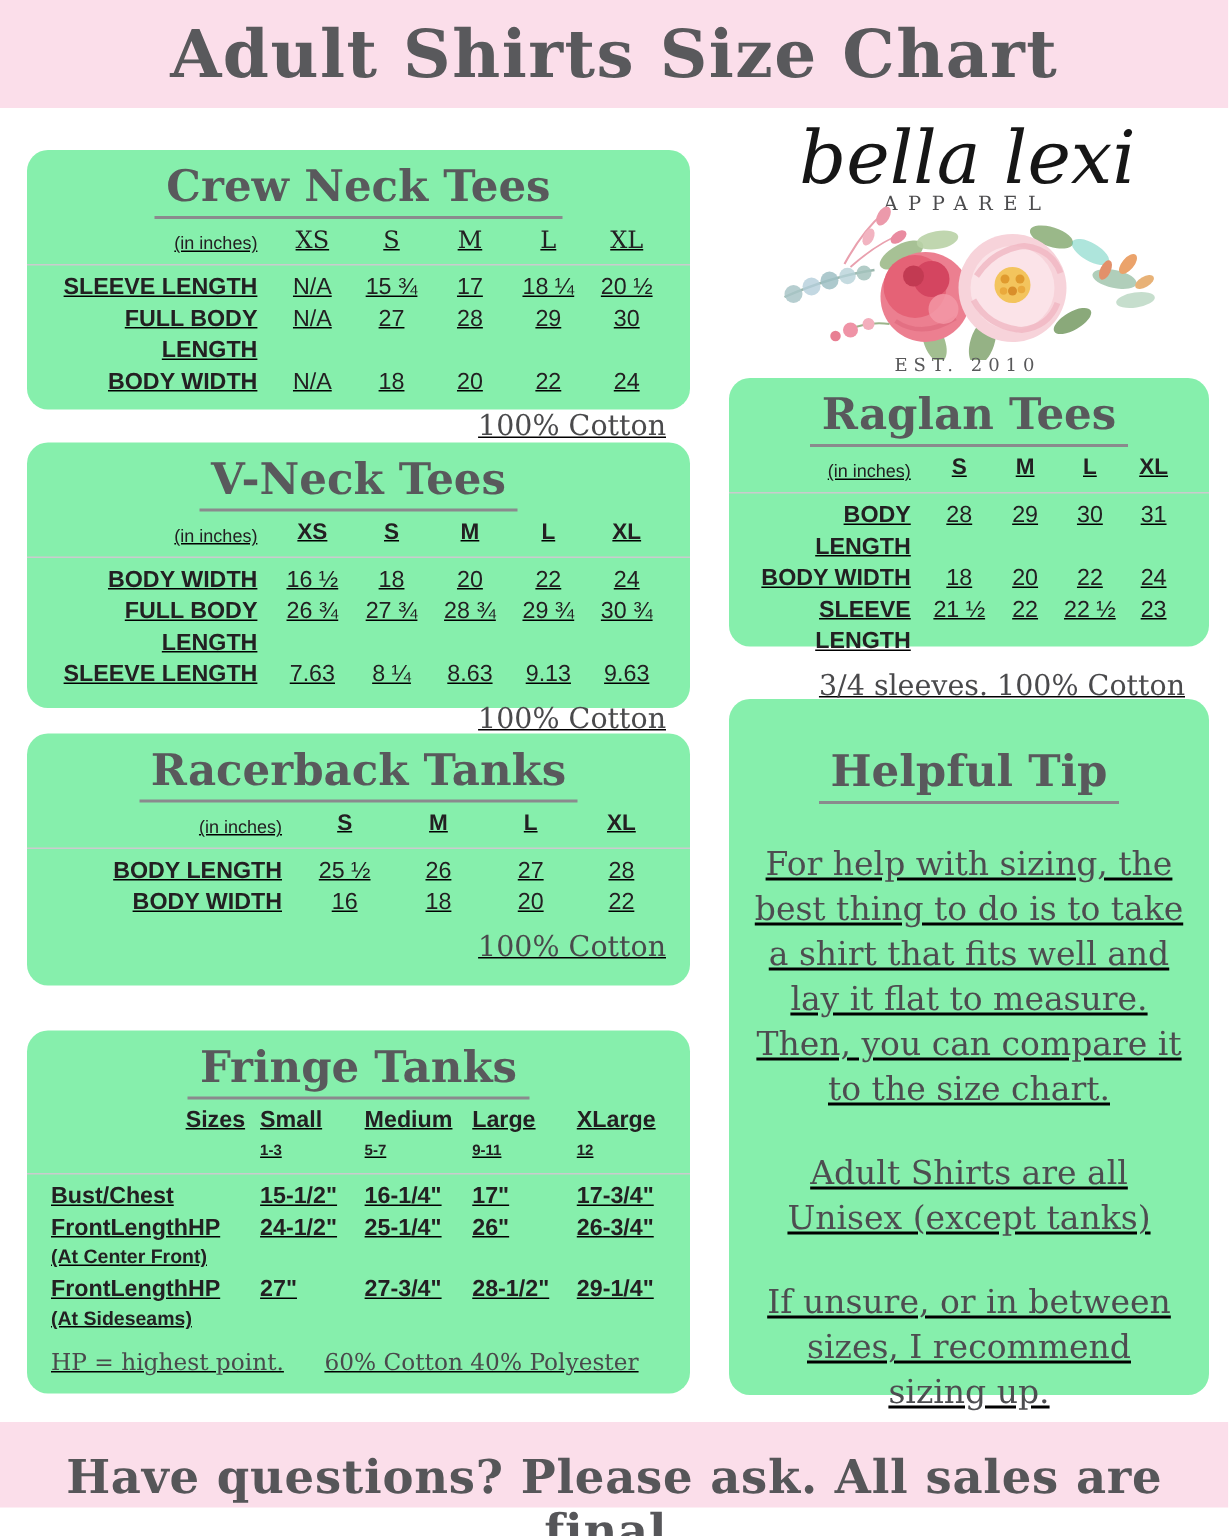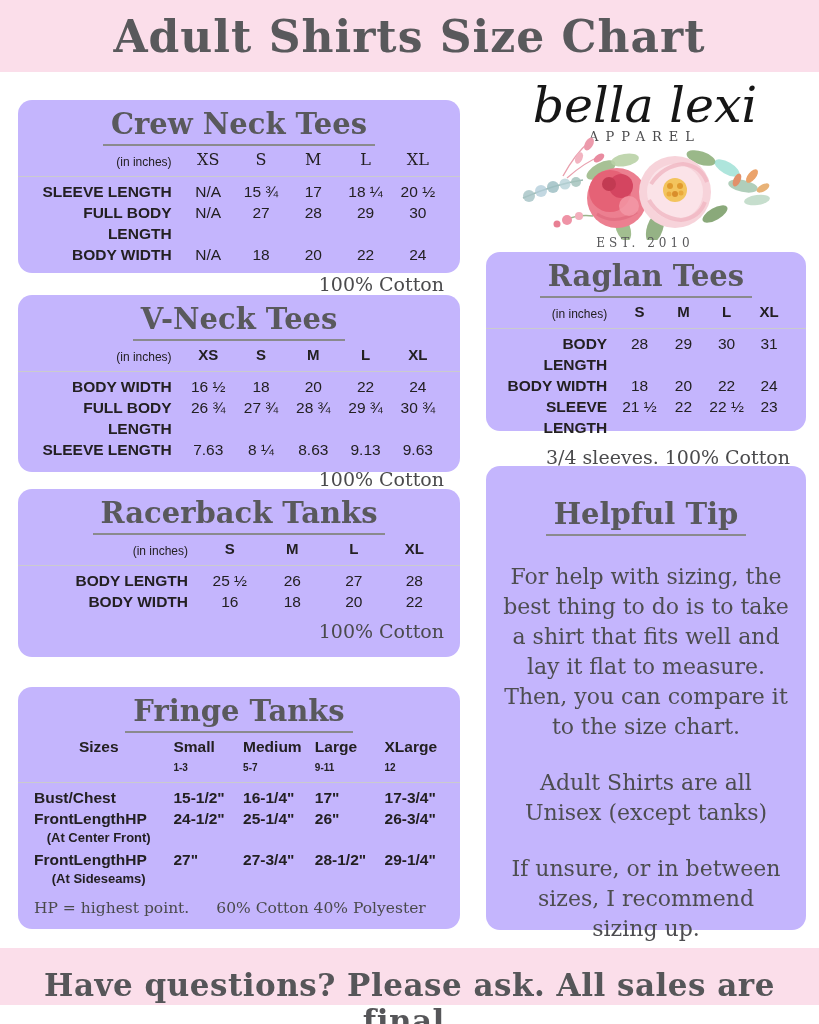--- a/index.html
+++ b/index.html
@@ -8,21 +8,21 @@
   .canvas { position:relative; width:819px; height:1024px; background:#ffffff; overflow:hidden; }
 
   
   .band { position:absolute; left:0; width:819px; background:#fbdeea; }
   .band-top { top:0; height:72px; display:flex; align-items:center; justify-content:center; }
   .page-title { font-family:"DejaVu Serif", serif; font-weight:700; font-size:44px; color:#59595c; letter-spacing:1px; }
   .band-bottom { top:948px; height:57px; text-align:center; padding-top:19px; }
   .footer-l1 { font-family:"DejaVu Serif", serif; font-weight:700; font-size:31px; color:#565659; letter-spacing:0.5px; }
 
   
-  .panel { position:absolute; background:#c4b5fd; border-radius:14px; padding:8px 16px 0; }
+  .panel { position:absolute; background:#86efac; border-radius:14px; padding:8px 16px 0;text-decoration:underline; }
   .p-crew   { left:18px;  top:100px; width:442px; height:173px; }
   .p-vneck  { left:18px;  top:295px; width:442px; height:177px; }
   .p-racer  { left:18px;  top:489px; width:442px; height:168px; }
   .p-fringe { left:18px;  top:687px; width:442px; height:242px; }
   .p-raglan { left:486px; top:252px; width:320px; height:179px; }
   .p-tip    { left:486px; top:466px; width:320px; height:464px; }
 
   .ptitle { text-align:center; font-family:"DejaVu Serif", serif; font-weight:700; font-size:29px; color:#59595c; line-height:1.15; margin-bottom:3px; }
   .ptitle span { display:inline-block; border-bottom:2px solid #8a8a8d; padding:0 8px 3px; }
 
@@ -34,26 +34,26 @@
   .tf .trow { grid-template-columns: 34% 17% 17.5% 17% 14.5%; }
   .tcell { text-align:center; font-size:15.5px; }
   .unit { text-align:right; font-size:12px; padding-right:10px; padding-top:3px; }
   .size { font-weight:700; font-size:15px; }
   .serifsizes .size { font-family:"DejaVu Serif", serif; font-weight:400; font-size:16px; }
   .rlabel { text-align:right; font-weight:700; padding-right:10px; }
   .val { font-weight:400; }
   .hline { height:1px; background:#cbcbce; margin:3px -16px 4px; }
   
   .tf .tcell { text-align:left; }
-  .tf .unit { text-align:center; font-size:15.5px; font-weight:700; padding-top:0; }
+  .tf .unit { text-align:right; font-size:15.5px; font-weight:700; padding-top:0; }
   .tf .rlabel { text-align:left; }
   .tf .val { font-weight:700; }
   .tf .size { font-size:15.5px; }
   .size-sub { font-weight:700; font-size:10px; }
-  .rl-sub { font-weight:700; font-size:13px; line-height:17px; padding-bottom:3px;text-align:center; }
+  .rl-sub { font-weight:700; font-size:13px; line-height:17px; padding-bottom:3px; }
   .tf .hline { margin-top:4px; }
 
   .footnote { text-align:right; font-family:"DejaVu Serif", serif; font-size:19px; color:#4a4a4c; margin-top:8px; }
   .fringe-foot { display:flex; font-family:"DejaVu Serif", serif; font-size:15.5px; color:#4a4a4c; margin-top:9px; }
   .fringe-foot .fleft { width:40%; text-align:left; }
   .fringe-foot .fright { flex:1; text-align:center; }
 
   
   .tip-title { margin-top:24px; margin-bottom:26px; }
   .tip-body p { font-family:"DejaVu Serif", serif; font-size:22px; line-height:30px; color:#4d4d50; text-align:center; margin-bottom:26px; }

